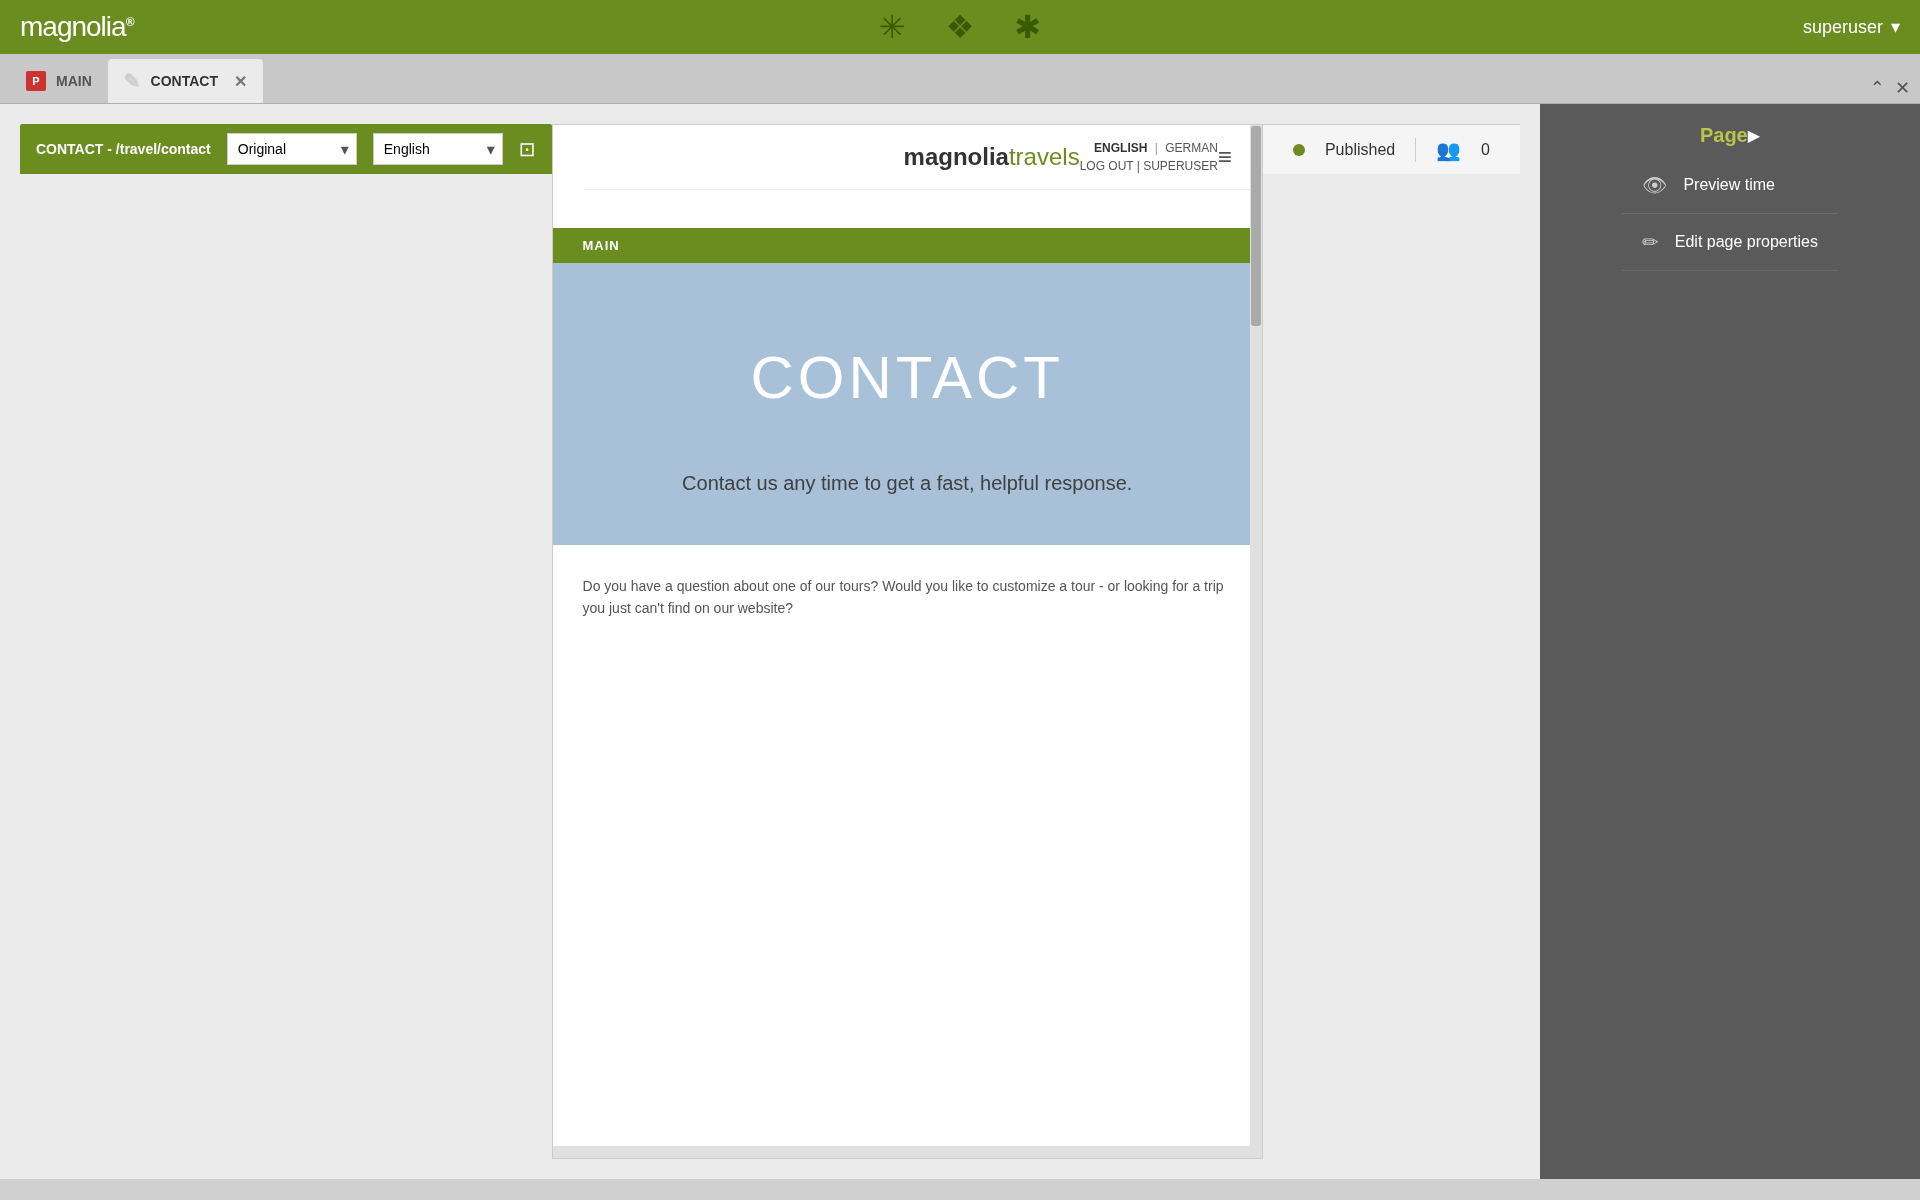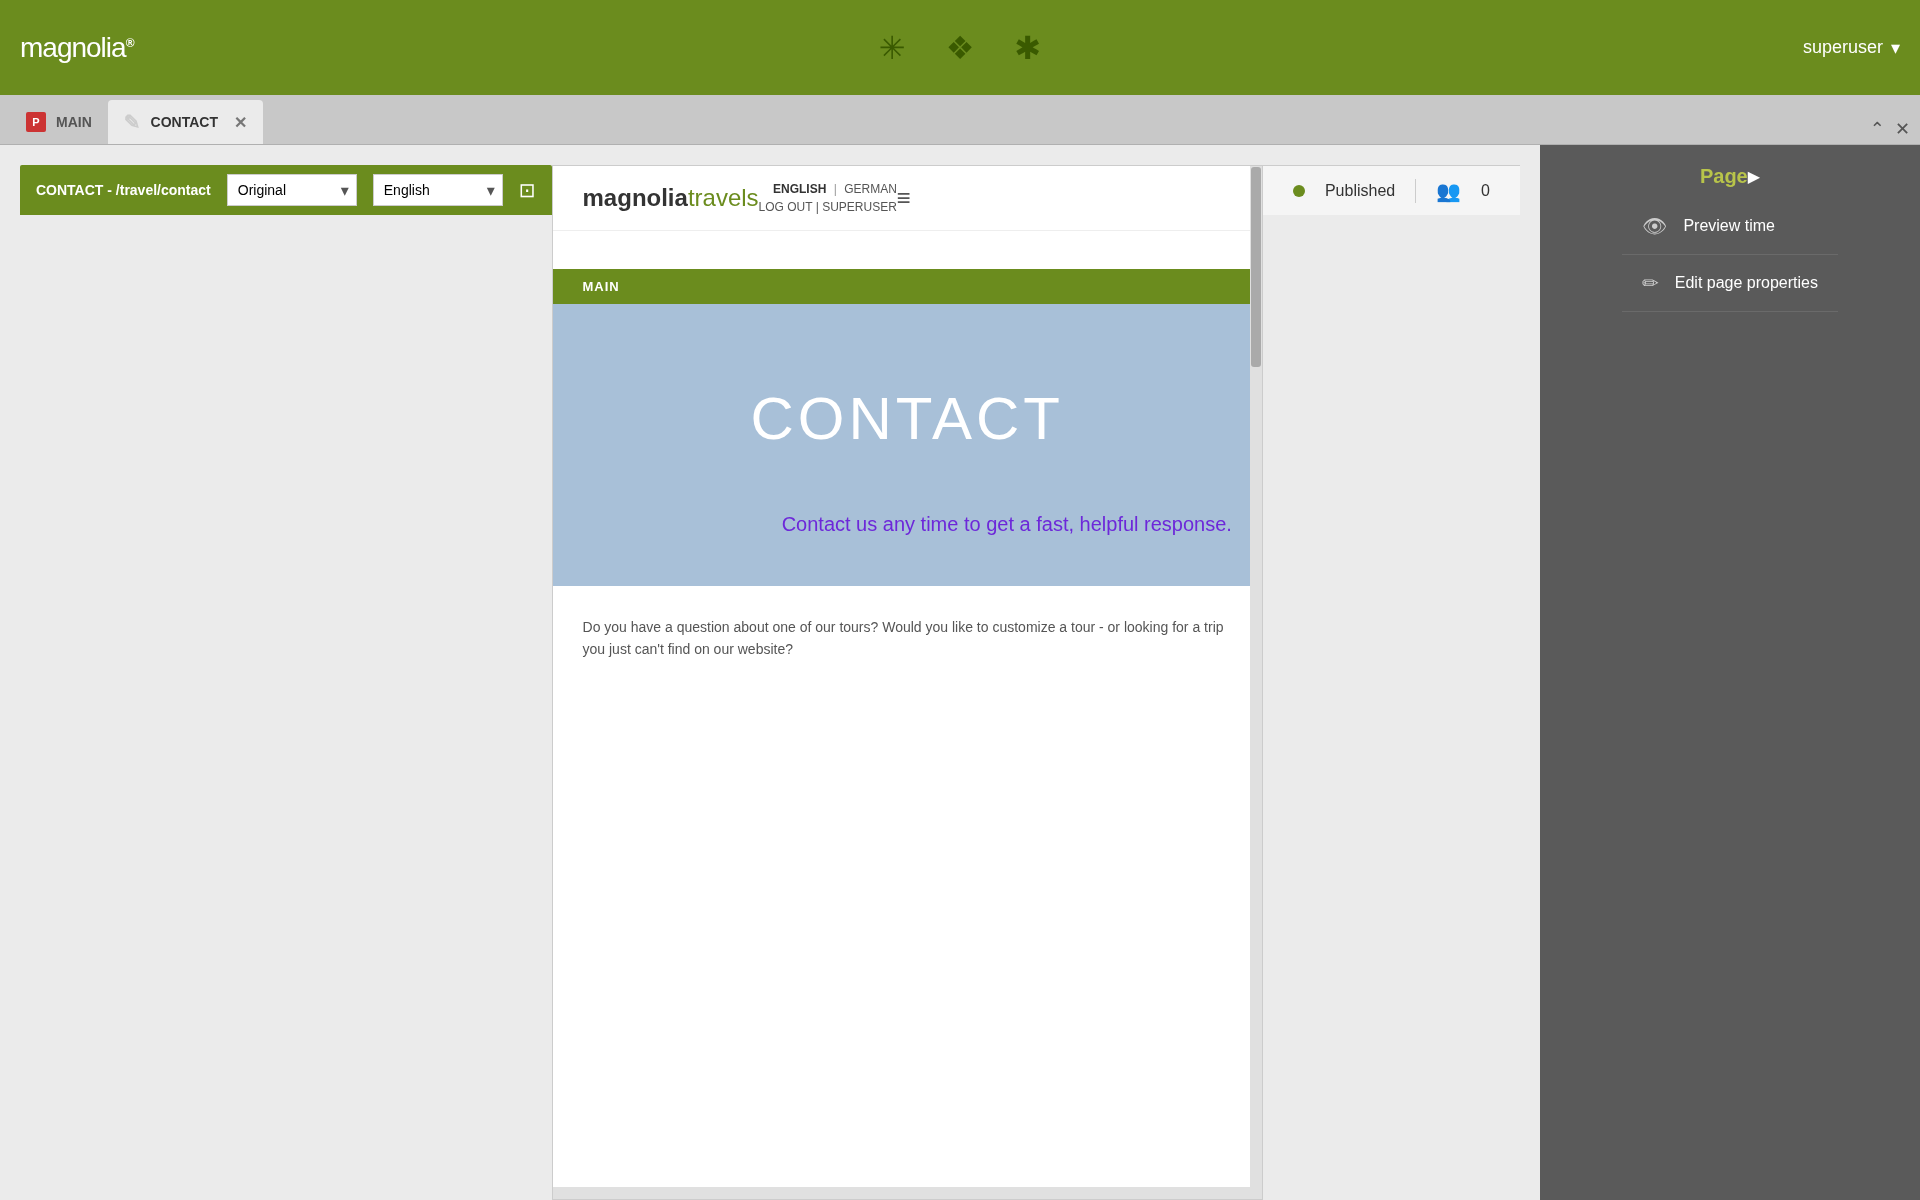--- a/index.html
+++ b/index.html
@@ -1,21 +1,21 @@
 <!DOCTYPE html>
 <html><head>
   <meta charset="utf-8">
   <style>
     * { box-sizing: border-box; margin: 0; padding: 0; }
     body { font-family: 'Arial', sans-serif; background: #d0d0d0; width: 1920px; height: 1200px; overflow: hidden; }
 
     
     .top-bar {
       background: #6b8c1e;
-      height: 95px;
+      height: 54px;
       display: flex;
       align-items: center;
       padding: 0 20px;
       position: relative;
     }
     .logo {
       color: white;
       font-size: 28px;
       font-weight: bold;
       letter-spacing: -1px;
@@ -174,22 +174,23 @@
       overflow: hidden;
       border: 1px solid #ccc;
       position: relative;
     }
 
     
     .site-header {
       padding: 16px 30px;
       display: flex;
       align-items: center;
-      justify-content: flex-start;
+      justify-content: flex-end;
       border-bottom: 1px solid #eee;
+      margin-left: 31px;
     }
     .site-logo {
       font-size: 24px;
       font-weight: bold;
       color: #333;
     }
     .site-logo span { color: #6b8c1e; font-weight: 300; }
     .site-nav-links {
       font-size: 12px;
       color: #555;
@@ -220,23 +221,23 @@
     }
     .hero-title {
       font-size: 60px;
       color: white;
       font-weight: 300;
       letter-spacing: 4px;
       margin-bottom: 60px;
     }
     .hero-subtitle {
       font-size: 20px;
-      color: #6d28d9;
+      color: #404040;
       font-weight: 300;
-      text-align: right;
+      text-align: center;
     }
 
     .page-text {
       padding: 30px;
       font-size: 14px;
       color: #555;
       line-height: 1.6;
     }
 
     

